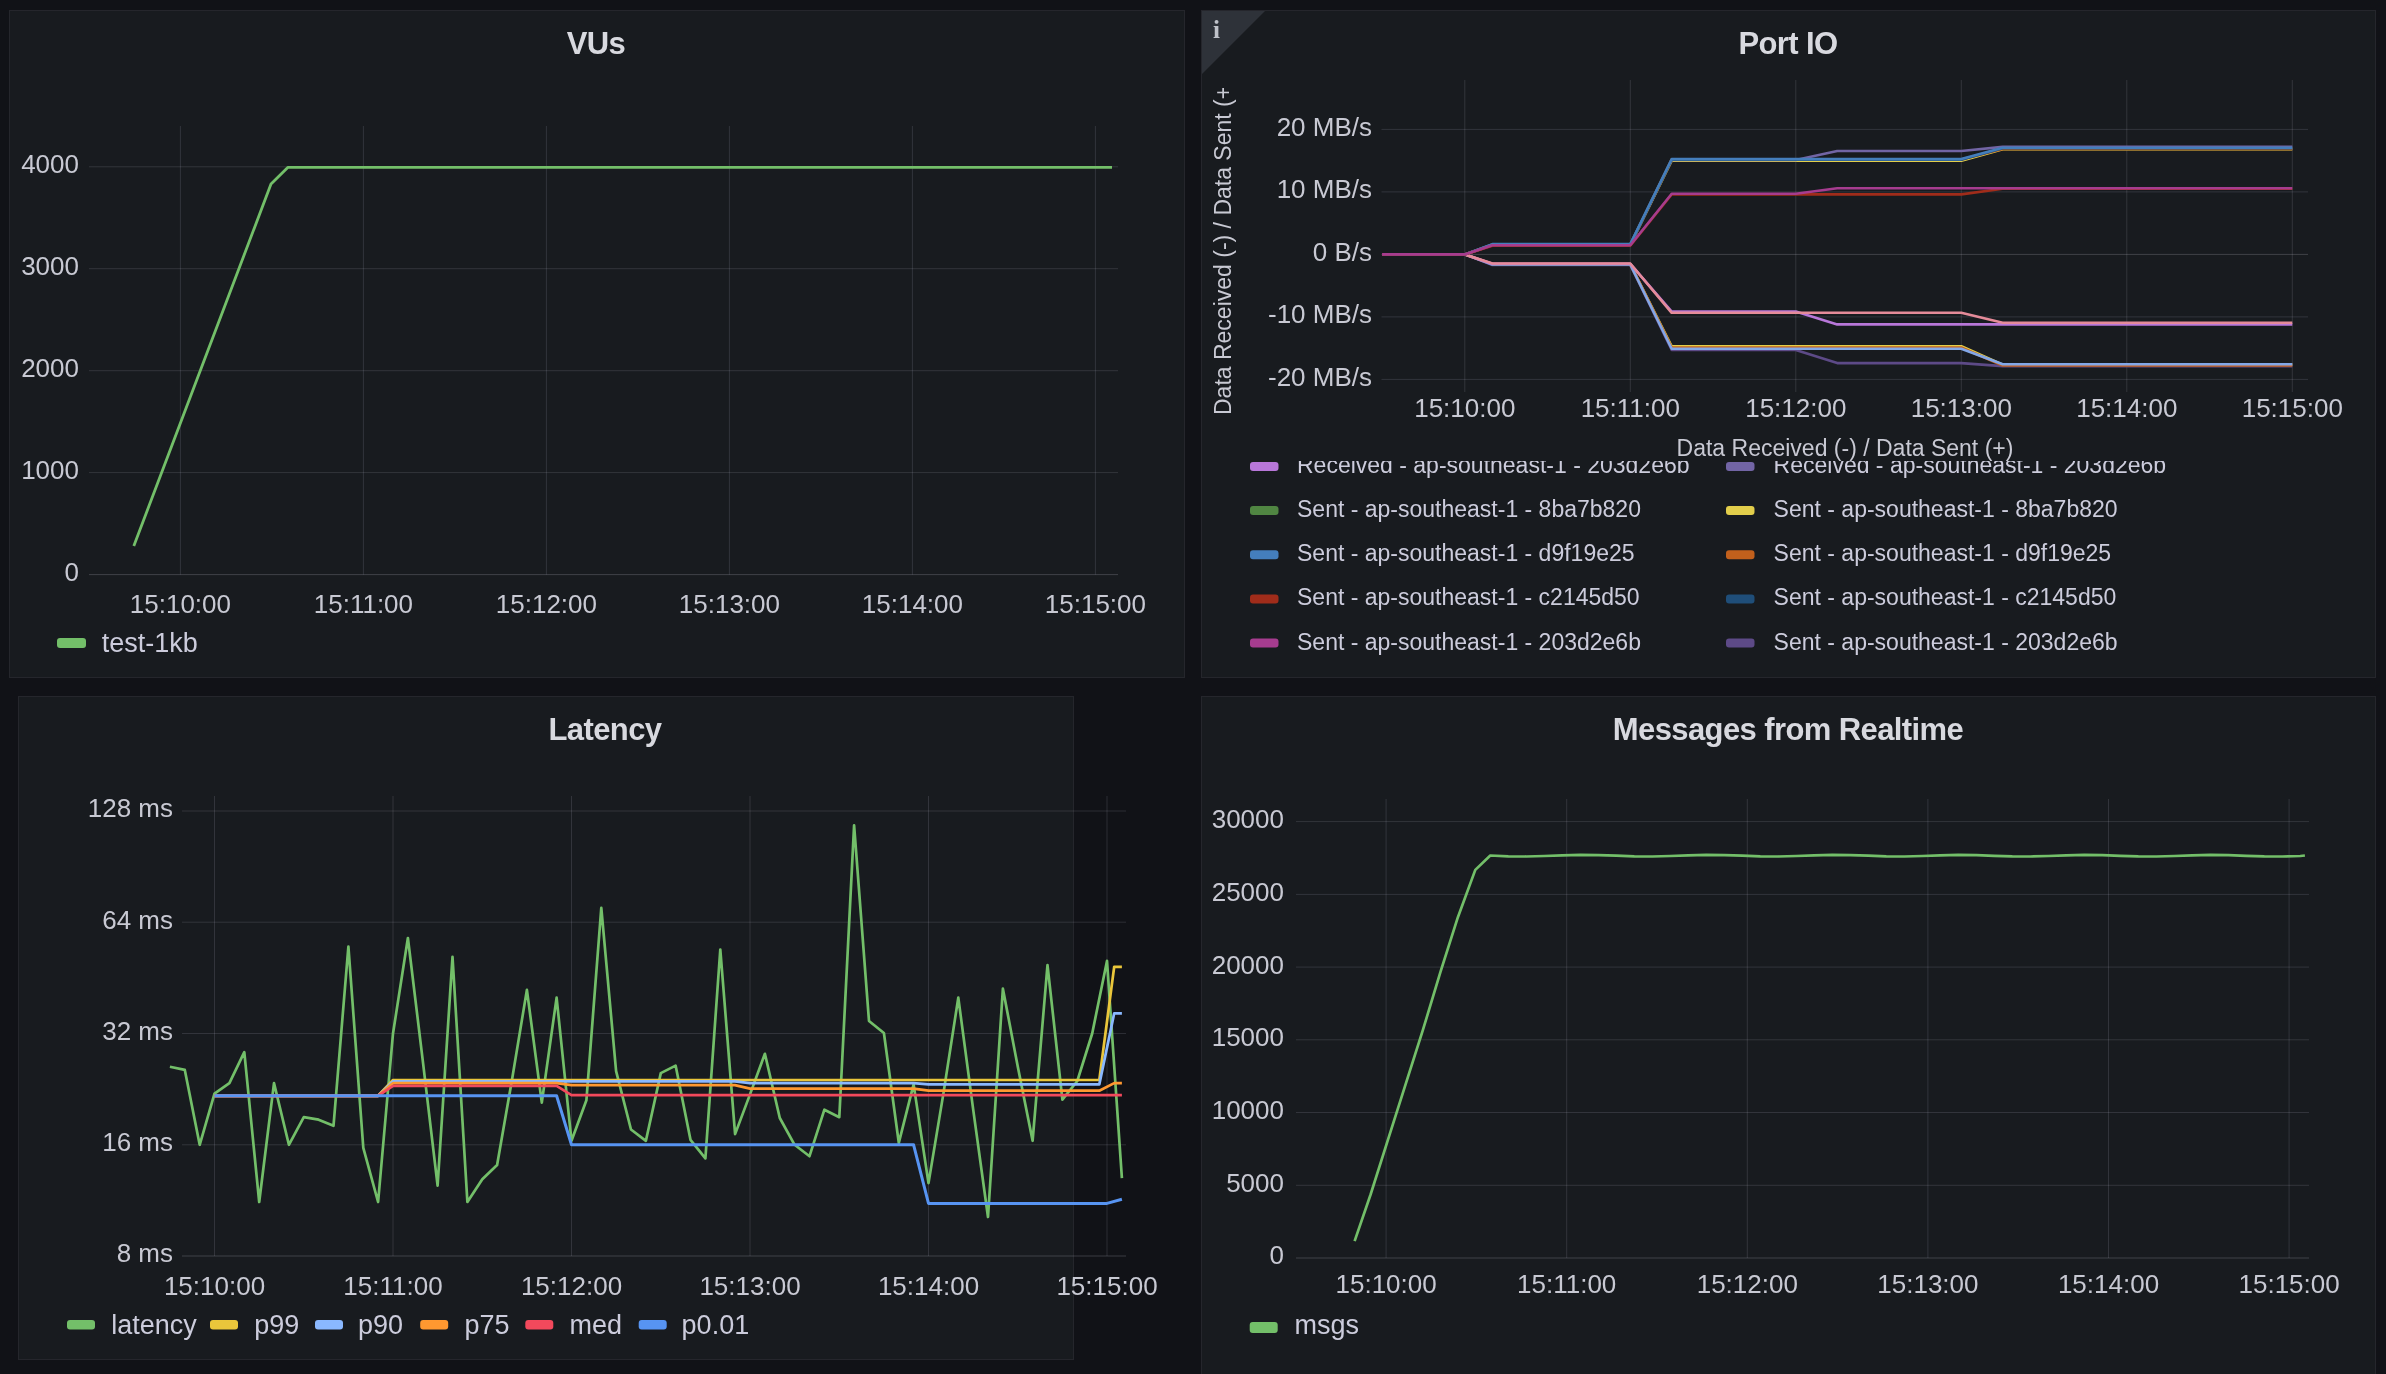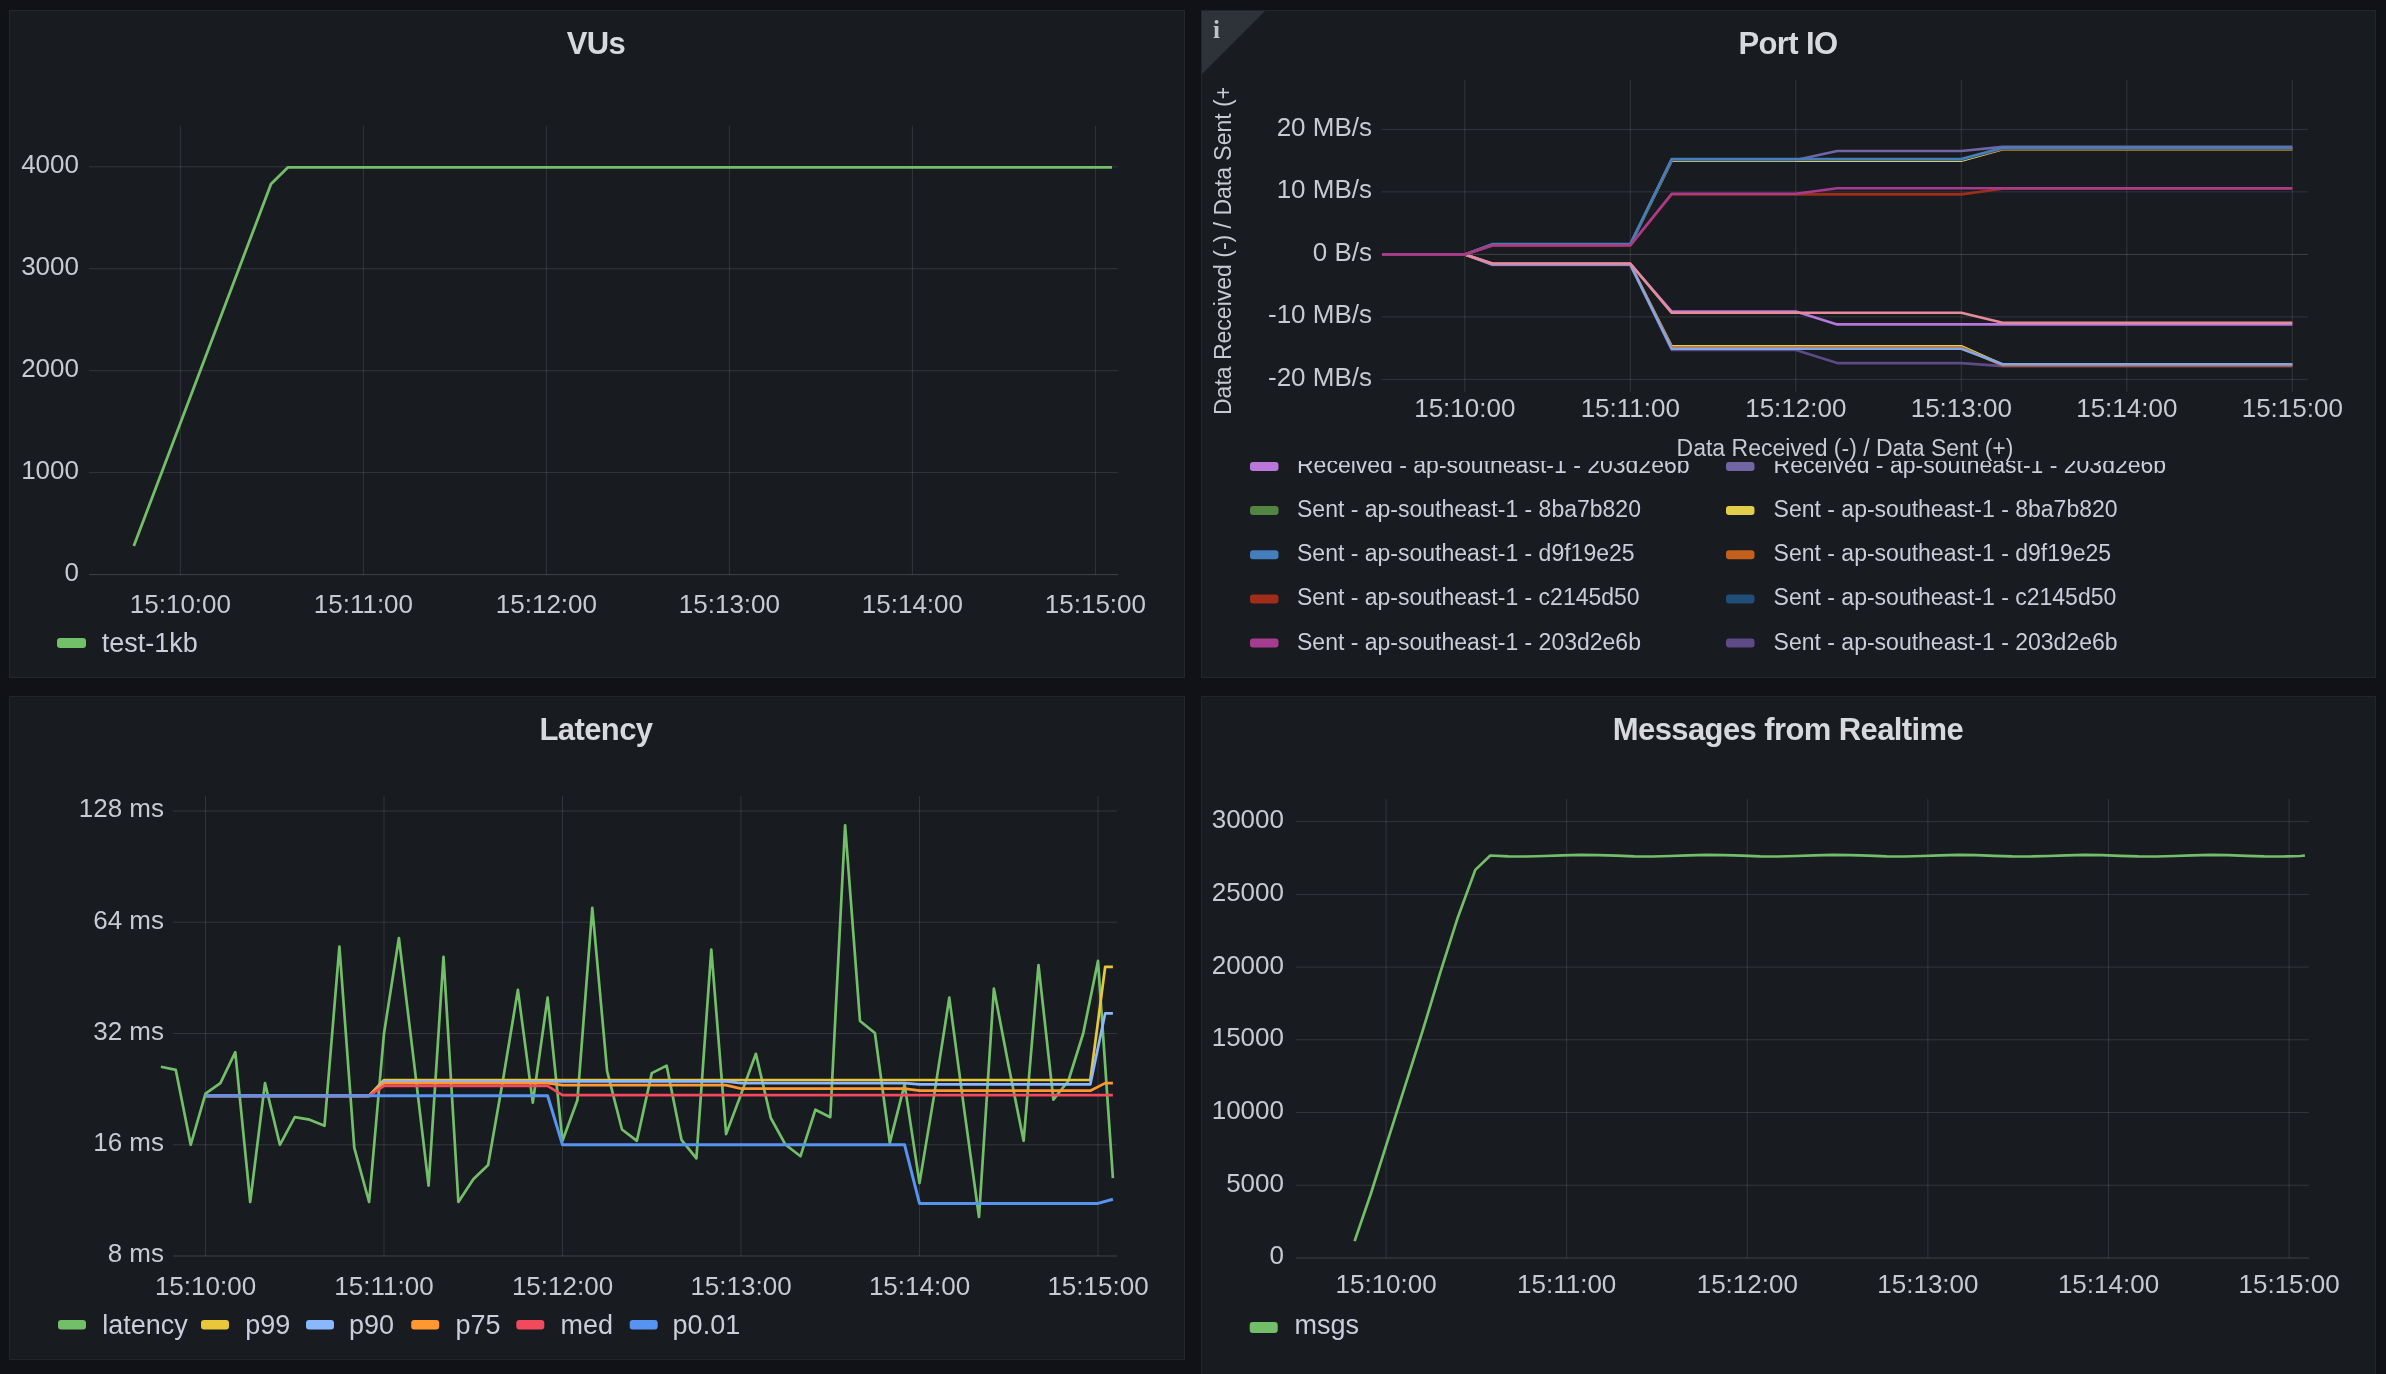--- a/index.html
+++ b/index.html
@@ -110,21 +110,21 @@
 <text x="95" y="594.4" class="leg2">Sent - ap-southeast-1 - c2145d50</text>
 <rect x="524" y="583.4" width="28.5" height="9" rx="3" fill="#1F4E79"></rect>
 <text x="571.6" y="594.4" class="leg2">Sent - ap-southeast-1 - c2145d50</text>
 <rect x="48" y="627.6" width="28.5" height="9" rx="3" fill="#A63C8F"></rect>
 <text x="95" y="638.6" class="leg2">Sent - ap-southeast-1 - 203d2e6b</text>
 <rect x="524" y="627.6" width="28.5" height="9" rx="3" fill="#5D4A87"></rect>
 <text x="571.6" y="638.6" class="leg2">Sent - ap-southeast-1 - 203d2e6b</text>
 </g>
 </svg>
   </div>
-<div class="panel" style="left:9px;top:696px;width:1176px;height:664px">
+<div class="panel" style="left:18px;top:696px;width:1056px;height:664px">
 <svg width="1174" height="662" viewBox="0 0 1174 662">
 <text x="586" y="42.7" class="title" text-anchor="middle">Latency</text>
 <line x1="195.5" y1="99" x2="195.5" y2="559" class="grid"></line>
 <line x1="374" y1="99" x2="374" y2="559" class="grid"></line>
 <line x1="552.5" y1="99" x2="552.5" y2="559" class="grid"></line>
 <line x1="731" y1="99" x2="731" y2="559" class="grid"></line>
 <line x1="909.5" y1="99" x2="909.5" y2="559" class="grid"></line>
 <line x1="1088" y1="99" x2="1088" y2="559" class="grid"></line>
 <line x1="163" y1="559.0" x2="1107" y2="559.0" class="axis"></line>
 <text x="154" y="565.4" class="lbl" text-anchor="end">8 ms</text>

